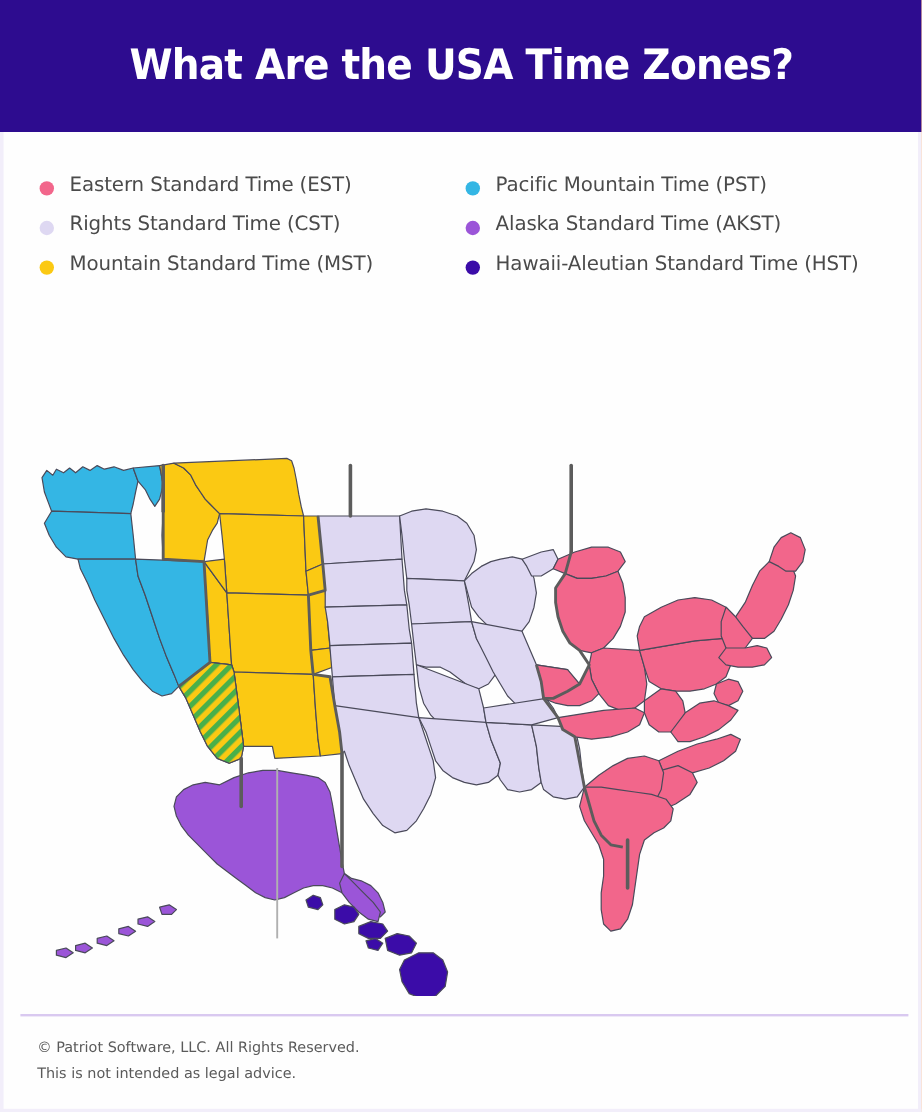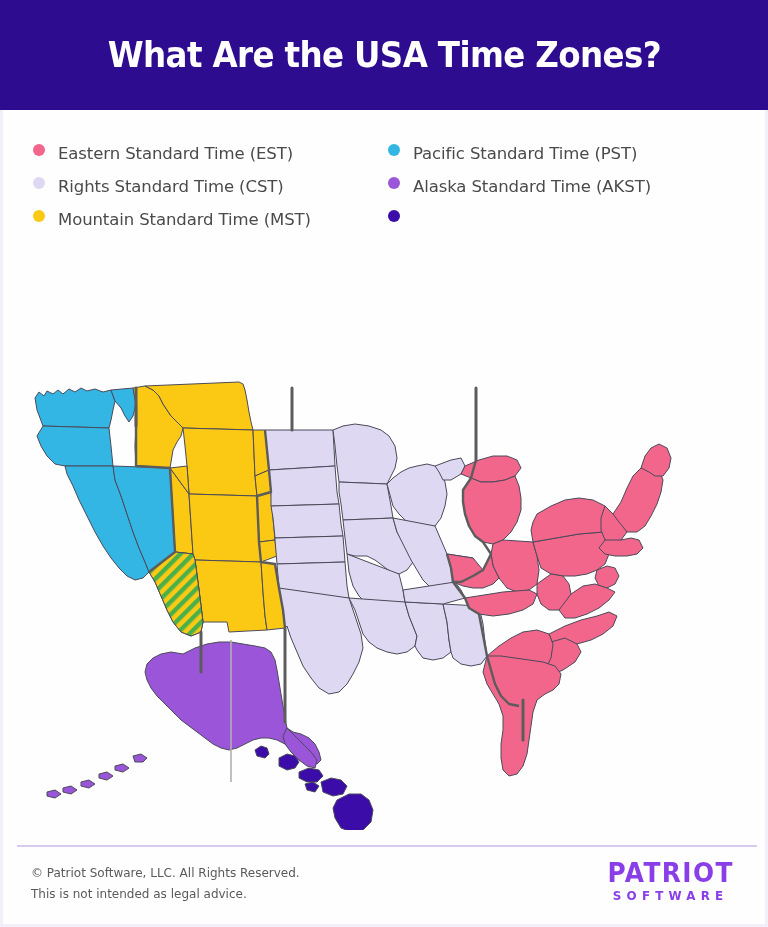--- a/index.html
+++ b/index.html
@@ -65,21 +65,21 @@
     top: 34px;
     width: 768px;
     display: grid;
     grid-template-columns: 355px 1fr;
     row-gap: 14px;
     padding-left: 30px;
     box-sizing: border-box;
   }
   .legend-item {
     display: flex;
-    align-items: flex-start;
+    align-items: flex-end;
     gap: 13px;
   }
   .legend-dot {
     width: 12px;
     height: 12px;
     border-radius: 50%;
     flex: 0 0 auto;
   }
   .legend-label {
     font-family: "DejaVu Sans", sans-serif;
@@ -168,40 +168,41 @@
 
     <div class="legend">
 
       <div class="legend-item">
         <span class="legend-dot" style="background:#f2668b"></span>
         <span class="legend-label">Eastern Standard Time (EST)</span>
       </div>
 
       <div class="legend-item">
         <span class="legend-dot" style="background:#34b6e4"></span>
-        <span class="legend-label">Pacific Standard Time (PST)</span>
+        <span class="legend-label">Pacific Mountain Time (PST)</span>
       </div>
 
       <div class="legend-item">
         <span class="legend-dot" style="background:#ded8f2"></span>
         <span class="legend-label">Rights Standard Time (CST)</span>
       </div>
 
       <div class="legend-item">
         <span class="legend-dot" style="background:#9b55d8"></span>
         <span class="legend-label">Alaska Standard Time (AKST)</span>
       </div>
 
       <div class="legend-item">
         <span class="legend-dot" style="background:#fbc913"></span>
         <span class="legend-label">Mountain Standard Time (MST)</span>
       </div>
 
       <div class="legend-item">
         <span class="legend-dot" style="background:#3b0ca8"></span>
+        <span class="legend-label">Hawaii-Aleutian Standard Time (HST)</span>
       </div>
 
     </div>
 
     <div class="map-wrap">
       <svg class="map-svg" viewBox="0 0 768 560" xmlns="http://www.w3.org/2000/svg">
         <defs>
           <pattern id="azHatch" width="9" height="9" patternTransform="rotate(45)" patternUnits="userSpaceOnUse">
             <rect width="9" height="9" fill="#fbc913"></rect>
             <rect width="4.4" height="9" fill="#49b04a"></rect>
@@ -453,20 +454,16 @@
       </svg>
     </div>
 
     <div class="footer-rule"></div>
 
     <div class="footer">
       <div class="footer-legal">
         <div>© Patriot Software, LLC. All Rights Reserved.</div>
         <div>This is not intended as legal advice.</div>
       </div>
-      <div class="brand">
-        <div class="brand-name">PATRIOT</div>
-        <div class="brand-sub">SOFTWARE</div>
-      </div>
     </div>
 
   </div>
 </div>
 
 </body></html>

